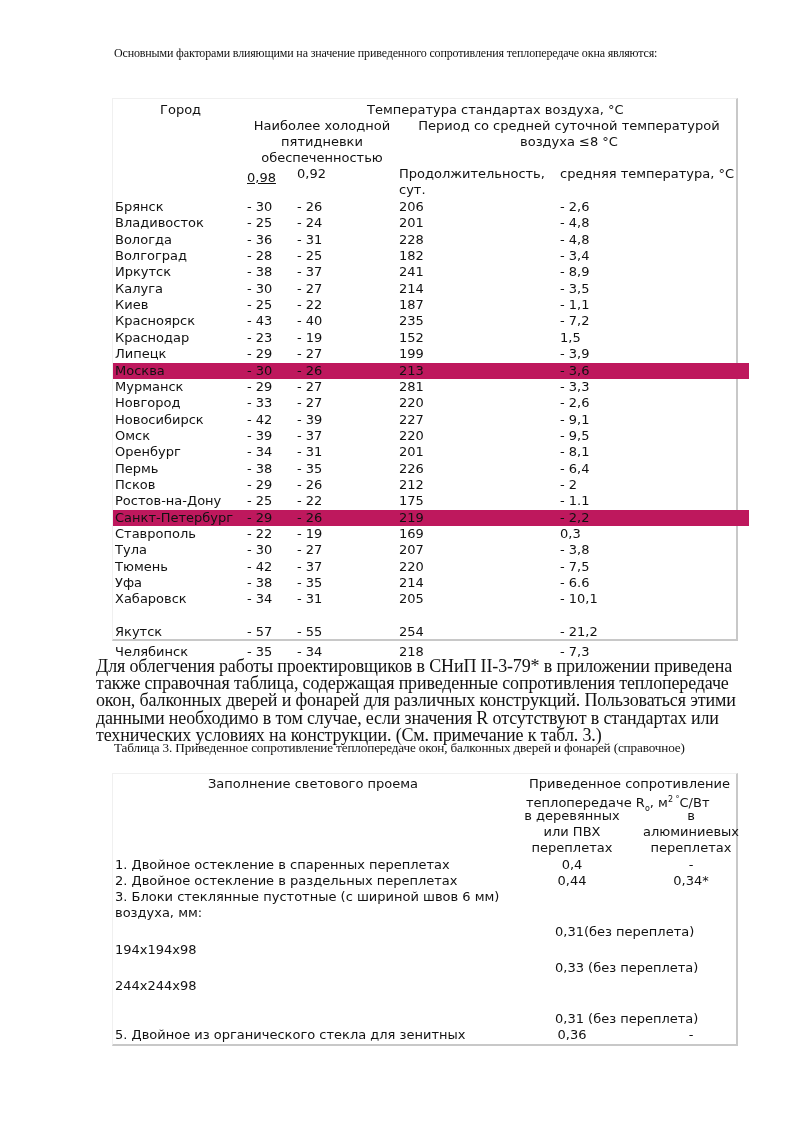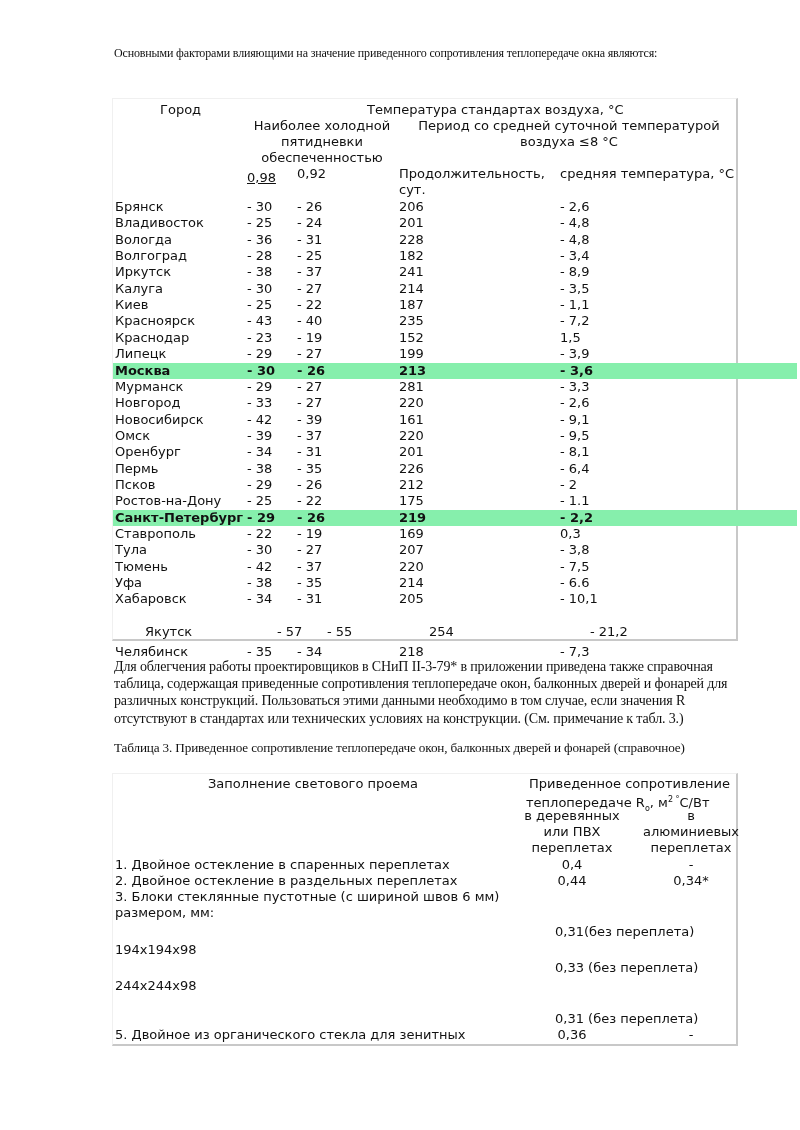--- a/index.html
+++ b/index.html
@@ -10,28 +10,28 @@
   .frame {
     position: absolute; left: 112px; width: 626px;
     border-top: 1px solid #f0f0f0; border-left: 1px solid #f0f0f0;
     border-right: 2px solid #c8c8c8; border-bottom: 2px solid #c8c8c8;
     box-sizing: border-box;
   }
   #t1 { top: 98px; height: 543px; }
   #t2 { top: 773px; height: 273px; }
   .cell { position: absolute; font-size: 13px; line-height: 16px; white-space: nowrap; }
   .row { position: absolute; left: 0; width: 636px; height: 16.3px; font-size: 13px; line-height: 16px; }
-  .row.hl { background: #86efac; font-weight: bold; padding-left: 48px; }
+  .row.hl { background: #be185d; font-weight: normal; }
   .row span { position: absolute; top: 0; white-space: nowrap; }
   .c-city { left: 2px; }
   .c-a { left: 134px; }
   .c-b { left: 184px; }
   .c-dur { left: 286px; }
   .c-avg { left: 447px; }
-  .para { position: absolute; left: 114px; top: 658px; width: 640px; font-size: 14px; line-height: 17.2px; letter-spacing: -0.15px; }
+  .para { position: absolute; left: 96px; top: 658px; width: 640px; font-size: 18px; line-height: 17.2px; letter-spacing: -0.15px; }
   .caption { position: absolute; left: 114px; top: 740px; font-size: 13.2px; letter-spacing: -0.15px; white-space: nowrap; }
   .center { text-align: center; }
   sup, sub { font-size: 8px; }
 </style>
 </head>
 <body>
 
 <div class="intro serif">Основными факторами влияющими на значение приведенного сопротивления теплопередаче окна являются:</div>
 
 <div id="t1" class="frame sans">
@@ -137,21 +137,21 @@
         <span class="c-city">Новгород</span>
         <span class="c-a">- 33</span>
         <span class="c-b">- 27</span>
         <span class="c-dur">220</span>
         <span class="c-avg">- 2,6</span>
       </div>
       <div class="row" style="top: 312.55px;">
         <span class="c-city">Новосибирск</span>
         <span class="c-a">- 42</span>
         <span class="c-b">- 39</span>
-        <span class="c-dur">161</span>
+        <span class="c-dur">227</span>
         <span class="c-avg">- 9,1</span>
       </div>
       <div class="row" style="top: 328.9px;">
         <span class="c-city">Омск</span>
         <span class="c-a">- 39</span>
         <span class="c-b">- 37</span>
         <span class="c-dur">220</span>
         <span class="c-avg">- 9,5</span>
       </div>
       <div class="row" style="top: 345.25px;">
@@ -224,21 +224,21 @@
         <span class="c-dur">205</span>
         <span class="c-avg">- 10,1</span>
       </div>
       <div class="row" style="top: 509px; margin-top: 36px;">
         <span class="c-city">Челябинск</span>
         <span class="c-a">- 35</span>
         <span class="c-b">- 34</span>
         <span class="c-dur">218</span>
         <span class="c-avg">- 7,3</span>
       </div>
-      <div class="row" style="top: 525.1px; margin-left: 30px;">
+      <div class="row" style="top: 525.1px;">
         <span class="c-city">Якутск</span>
         <span class="c-a">- 57</span>
         <span class="c-b">- 55</span>
         <span class="c-dur">254</span>
         <span class="c-avg">- 21,2</span>
       </div>
     </div>
 </div>
 
 <div class="para serif">Для облегчения работы проектировщиков в СНиП II-3-79* в приложении приведена также справочная таблица, содержащая приведенные сопротивления теплопередаче окон, балконных дверей и фонарей для различных конструкций. Пользоваться этими данными необходимо в том случае, если значения R отсутствуют в стандартах или технических условиях на конструкции. (См. примечание к табл. 3.)</div>
@@ -257,21 +257,21 @@
 
   <div class="cell" style="left:2px;top:83px;">1. Двойное остекление в спаренных переплетах</div>
   <div class="cell center" style="left:404px;top:83px;width:110px;">0,4</div>
   <div class="cell center" style="left:520px;top:83px;width:116px;">-</div>
 
   <div class="cell" style="left:2px;top:99px;">2. Двойное остекление в раздельных переплетах</div>
   <div class="cell center" style="left:404px;top:99px;width:110px;">0,44</div>
   <div class="cell center" style="left:520px;top:99px;width:116px;">0,34*</div>
 
   <div class="cell" style="left:2px;top:115px;">3. Блоки стеклянные пустотные (с шириной швов 6 мм)</div>
-  <div class="cell" style="left:2px;top:131px;">размером, мм:</div>
+  <div class="cell" style="left:2px;top:131px;">воздуха, мм:</div>
 
   <div class="cell" style="left:442px;top:150px;">0,31(без переплета)</div>
   <div class="cell" style="left:2px;top:168px;">194x194x98</div>
 
   <div class="cell" style="left:442px;top:186px;">0,33 (без переплета)</div>
   <div class="cell" style="left:2px;top:204px;">244x244x98</div>
 
   <div class="cell" style="left:442px;top:237px;">0,31 (без переплета)</div>
 
   <div class="cell" style="left:2px;top:253px;">5. Двойное из органического стекла для зенитных</div>

